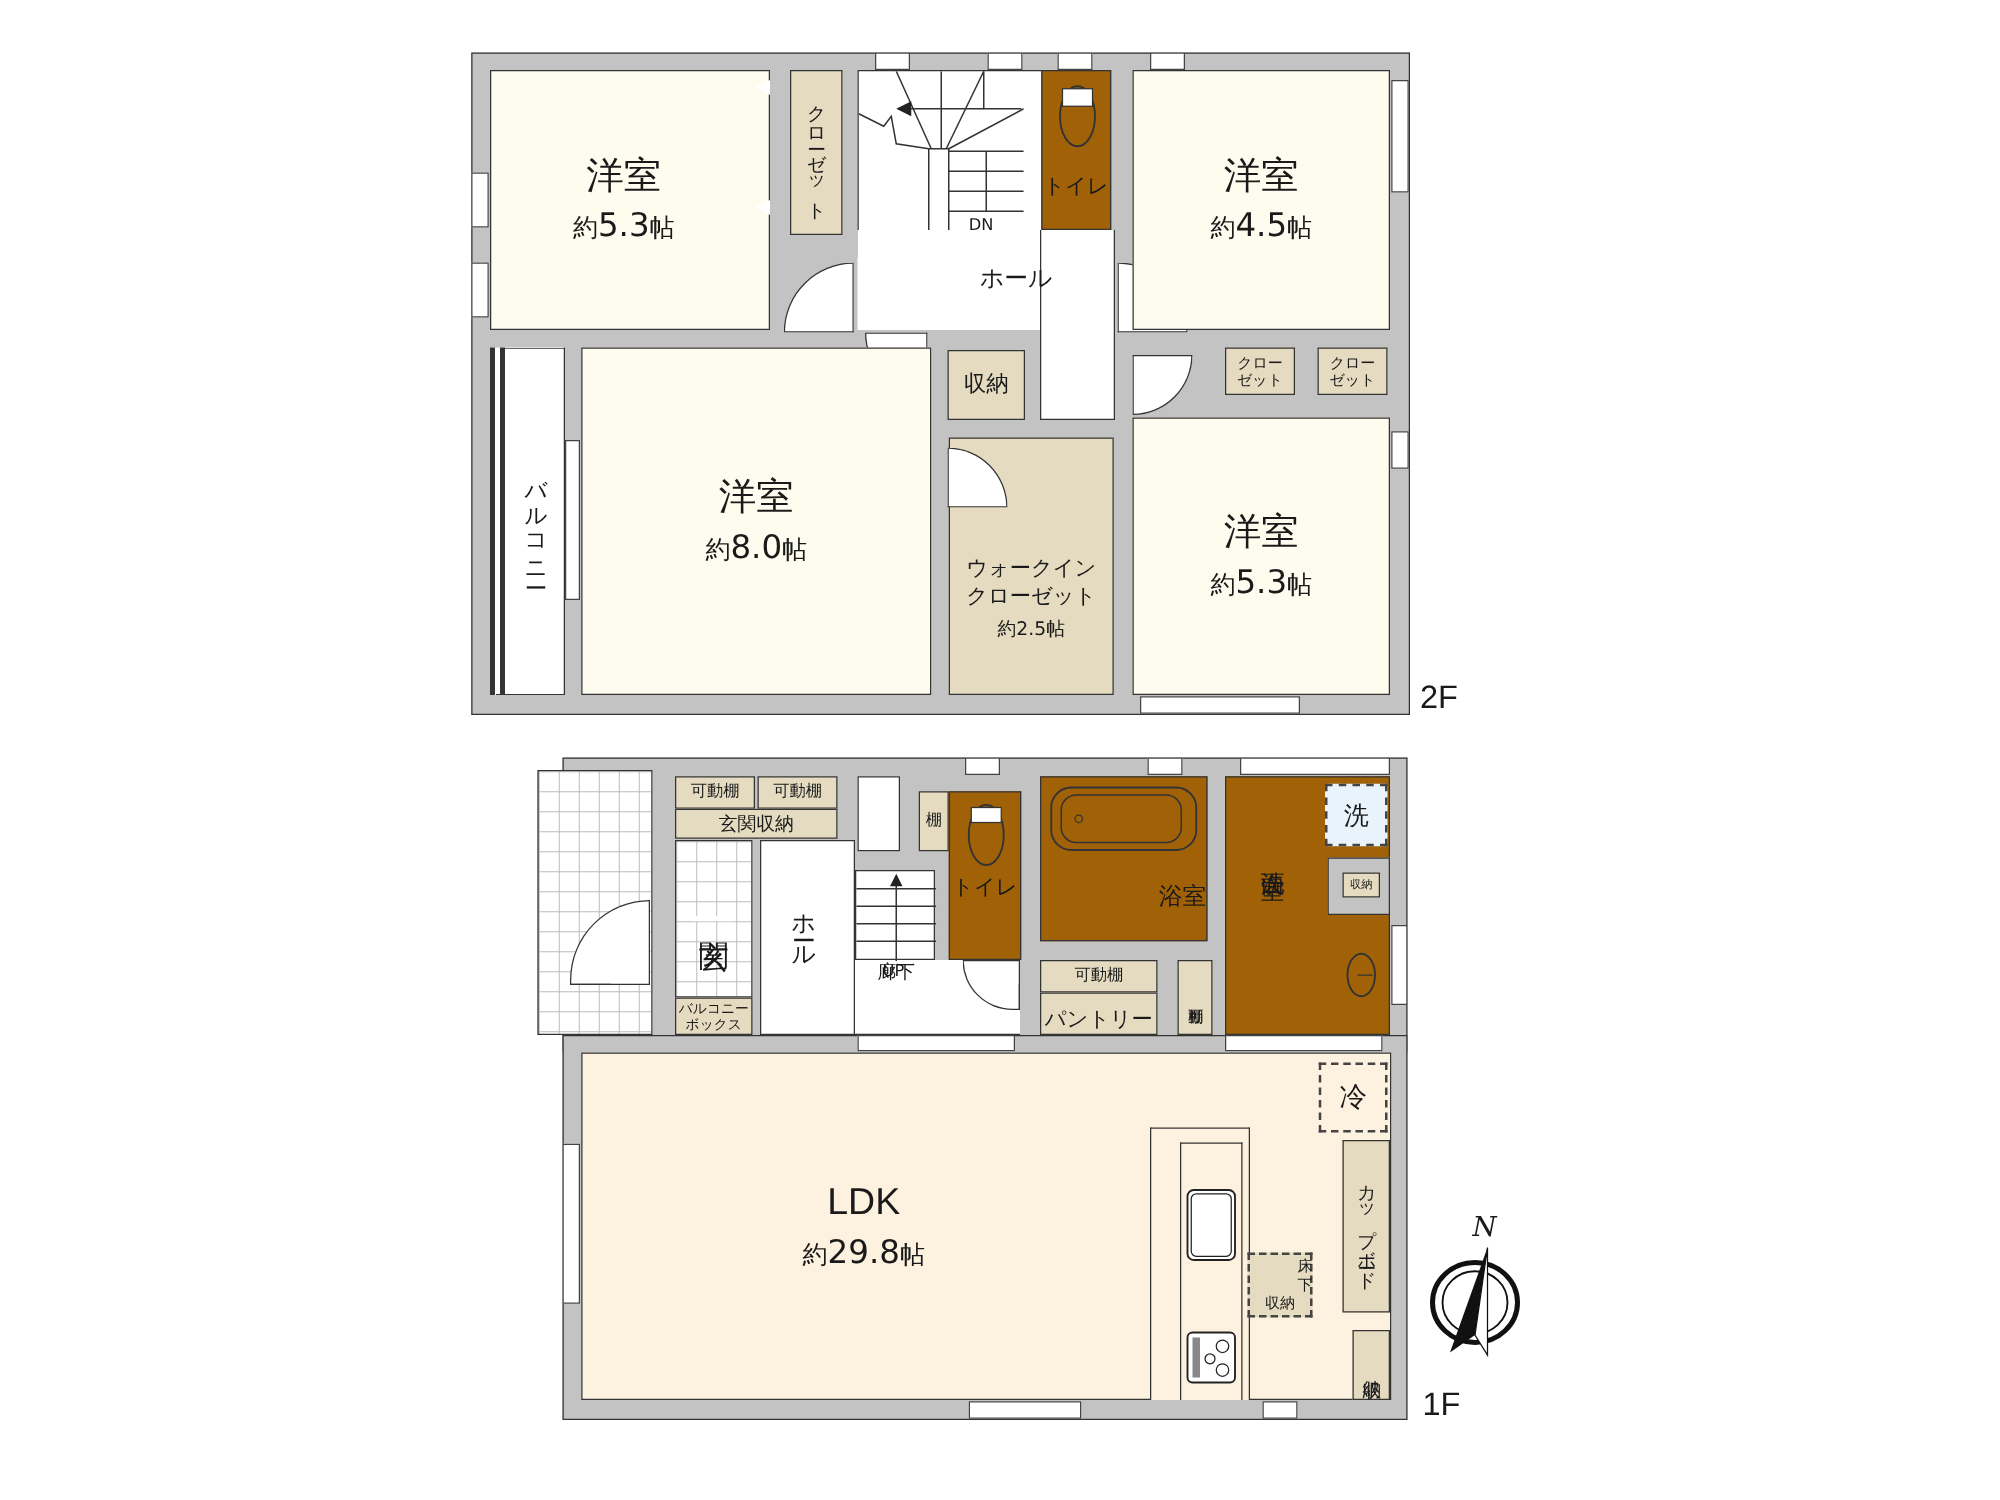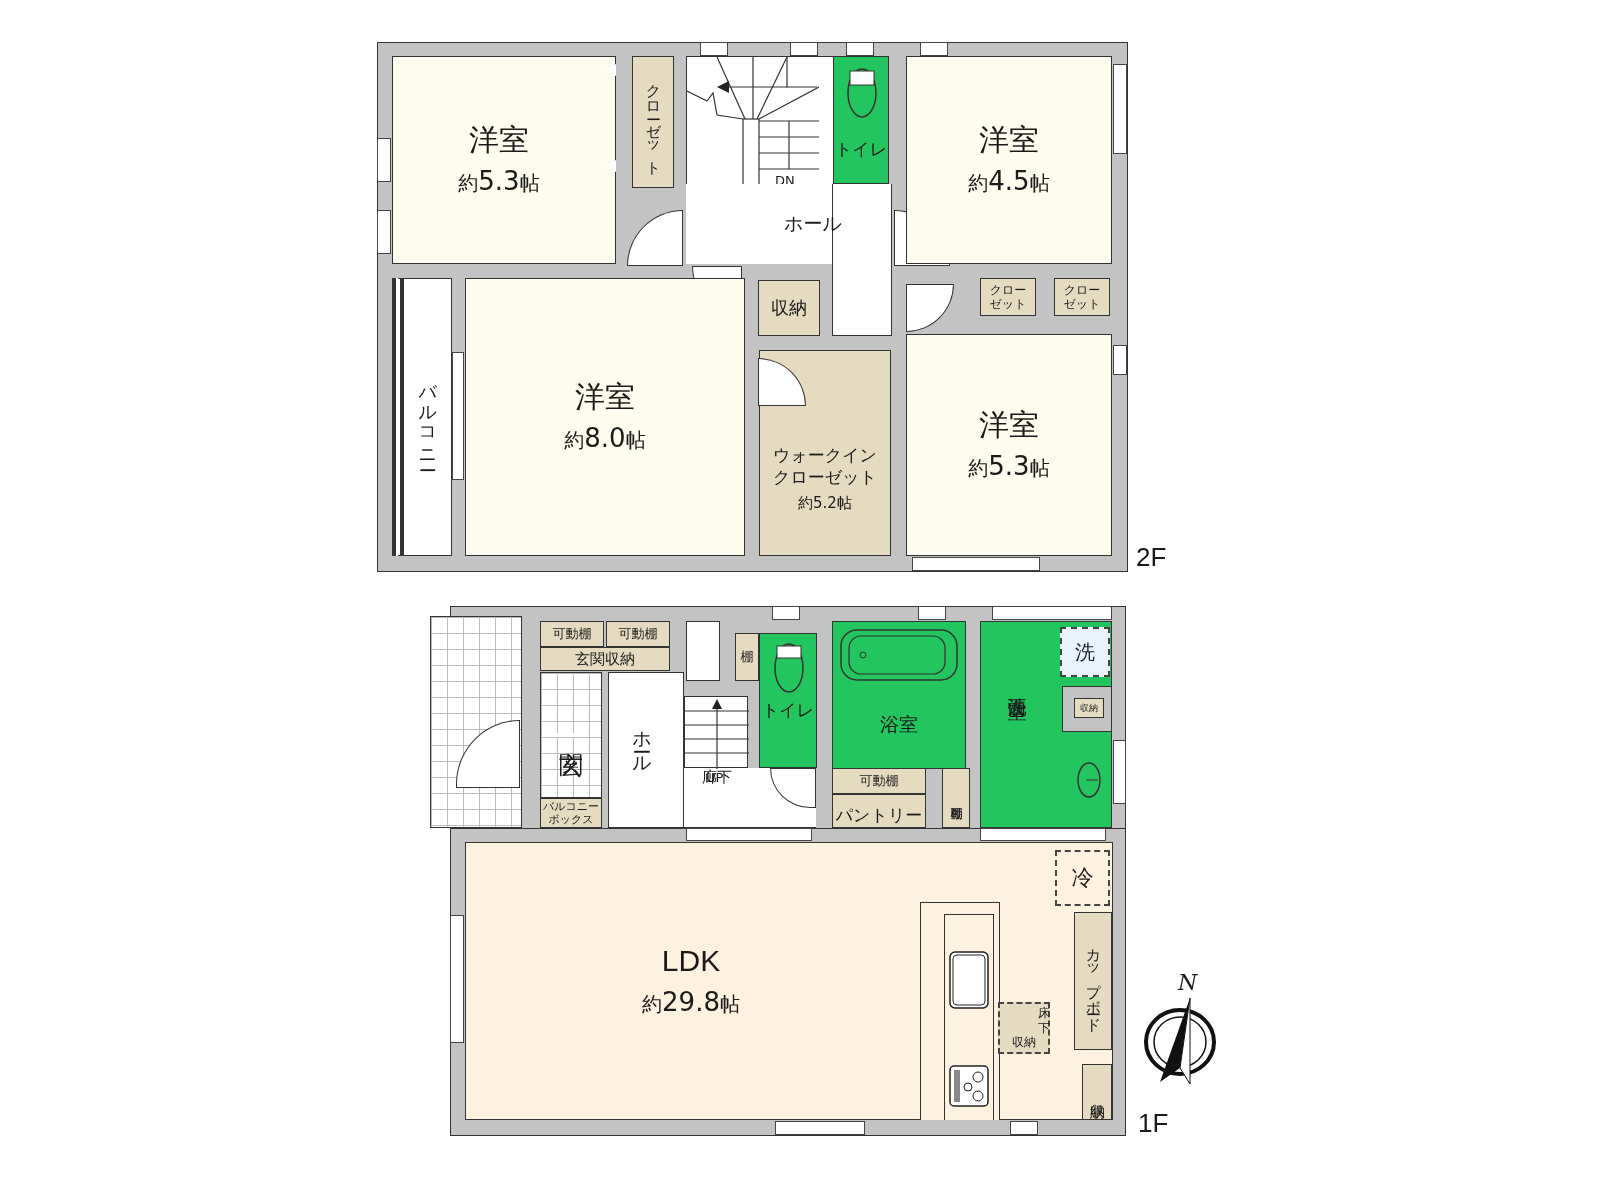--- a/index.html
+++ b/index.html
@@ -3,21 +3,21 @@
 <meta charset="utf-8">
 <style>
   html,body{margin:0;padding:0;background:#ffffff;}
   body{width:1600px;height:1200px;position:relative;overflow:hidden;font-family:"DejaVu Sans","Liberation Sans",sans-serif;color:#1a1a1a;}
   .abs{position:absolute;box-sizing:border-box;}
   .wall{background:#c3c3c3;border:1.5px solid #333;}
   .room{border:1.5px solid #333;display:flex;flex-direction:column;align-items:center;justify-content:center;text-align:center;}
   .yellow{background:#fdfcee;}
   .beige{background:#fdf1df;}
   .tan{background:#e4dbc0;}
-  .blue{background:#22c55e;}
+  .blue{background:#a16207;}
   .white{background:#ffffff;}
   .name{font-size:30px;line-height:1.15;}
   .area{font-size:20px;margin-top:8px;}
   .area b{font-size:26px;font-weight:normal;}
   .small{font-size:15px;line-height:1.25;}
   .tiny{font-size:11px;line-height:1.2;}
   .vert{writing-mode:vertical-rl;text-orientation:upright;letter-spacing:2px;}
   .dashed{border:2px dashed #444;}
   .win{background:#fff;border:1px solid #444;}
   .floorlbl{font-size:26px;font-family:"Liberation Sans",sans-serif;}
@@ -99,21 +99,21 @@
 </div>
 
 <div class="abs room yellow" style="left:465px;top:278px;width:280px;height:278px;">
   <span class="name">洋室</span>
   <span class="area"><span>約</span><b>8.0</b><span>帖</span></span>
 </div>
 
 <div class="abs room tan" style="left:759px;top:350px;width:132px;height:206px;padding-top:52px;">
   <span class="small" style="font-size:17px;">ウォークイン</span>
   <span class="small" style="font-size:17px;">クローゼット</span>
-  <span class="small" style="margin-top:6px;"><span>約</span><span>5.2</span><span>帖</span></span>
+  <span class="small" style="margin-top:6px;"><span>約</span><span>2.5</span><span>帖</span></span>
 </div>
 <div class="abs door-arc" style="left:758px;top:358px;width:48px;height:48px;border-radius:0 48px 0 0;"></div>
 
 <div class="abs room yellow" style="left:906px;top:334px;width:206px;height:222px;">
   <span class="name">洋室</span>
   <span class="area"><span>約</span><b>5.3</b><span>帖</span></span>
 </div>
 <div class="abs door-arc" style="left:906px;top:284px;width:48px;height:48px;border-radius:0 0 48px 0;"></div>
 
 <div class="abs win" style="left:700px;top:42px;width:28px;height:14px;"></div>
@@ -178,21 +178,21 @@
 </div>
 <div class="abs room blue" style="left:759px;top:633px;width:58px;height:135px;">
   <svg width="40" height="60" style="position:absolute;left:9px;top:4px">
       <ellipse cx="20" cy="30" rx="14" ry="24" fill="none" stroke="#333" stroke-width="1.5"></ellipse>
       <rect x="8" y="8" width="24" height="12" fill="#fff" stroke="#333"></rect>
     </svg>
   <span class="small" style="font-size:17px;margin-top:20px;">トイレ</span>
 </div>
 <div class="abs door-arc" style="left:770px;top:768px;width:46px;height:40px;border-radius:0 0 0 46px;"></div>
 
-<div class="abs room blue" style="left:832px;top:621px;width:134px;height:148px;padding-top:60px;">
+<div class="abs room blue" style="left:832px;top:621px;width:134px;height:132px;padding-top:60px;align-items:flex-end;">
   <svg width="120" height="56" style="position:absolute;left:6px;top:6px">
       <rect x="2" y="2" width="116" height="50" rx="16" fill="none" stroke="#333" stroke-width="1.5"></rect>
       <rect x="10" y="8" width="96" height="38" rx="12" fill="none" stroke="#333" stroke-width="1.2"></rect>
       <circle cx="24" cy="27" r="3" fill="none" stroke="#333"></circle>
     </svg>
   <span style="font-size:19px;">浴室</span>
 </div>
 
 <div class="abs room blue" style="left:980px;top:621px;width:132px;height:207px;align-items:flex-start;padding-left:24px;justify-content:flex-start;padding-top:60px;">
   <span class="vert" style="font-size:19px;">洗面室</span>

